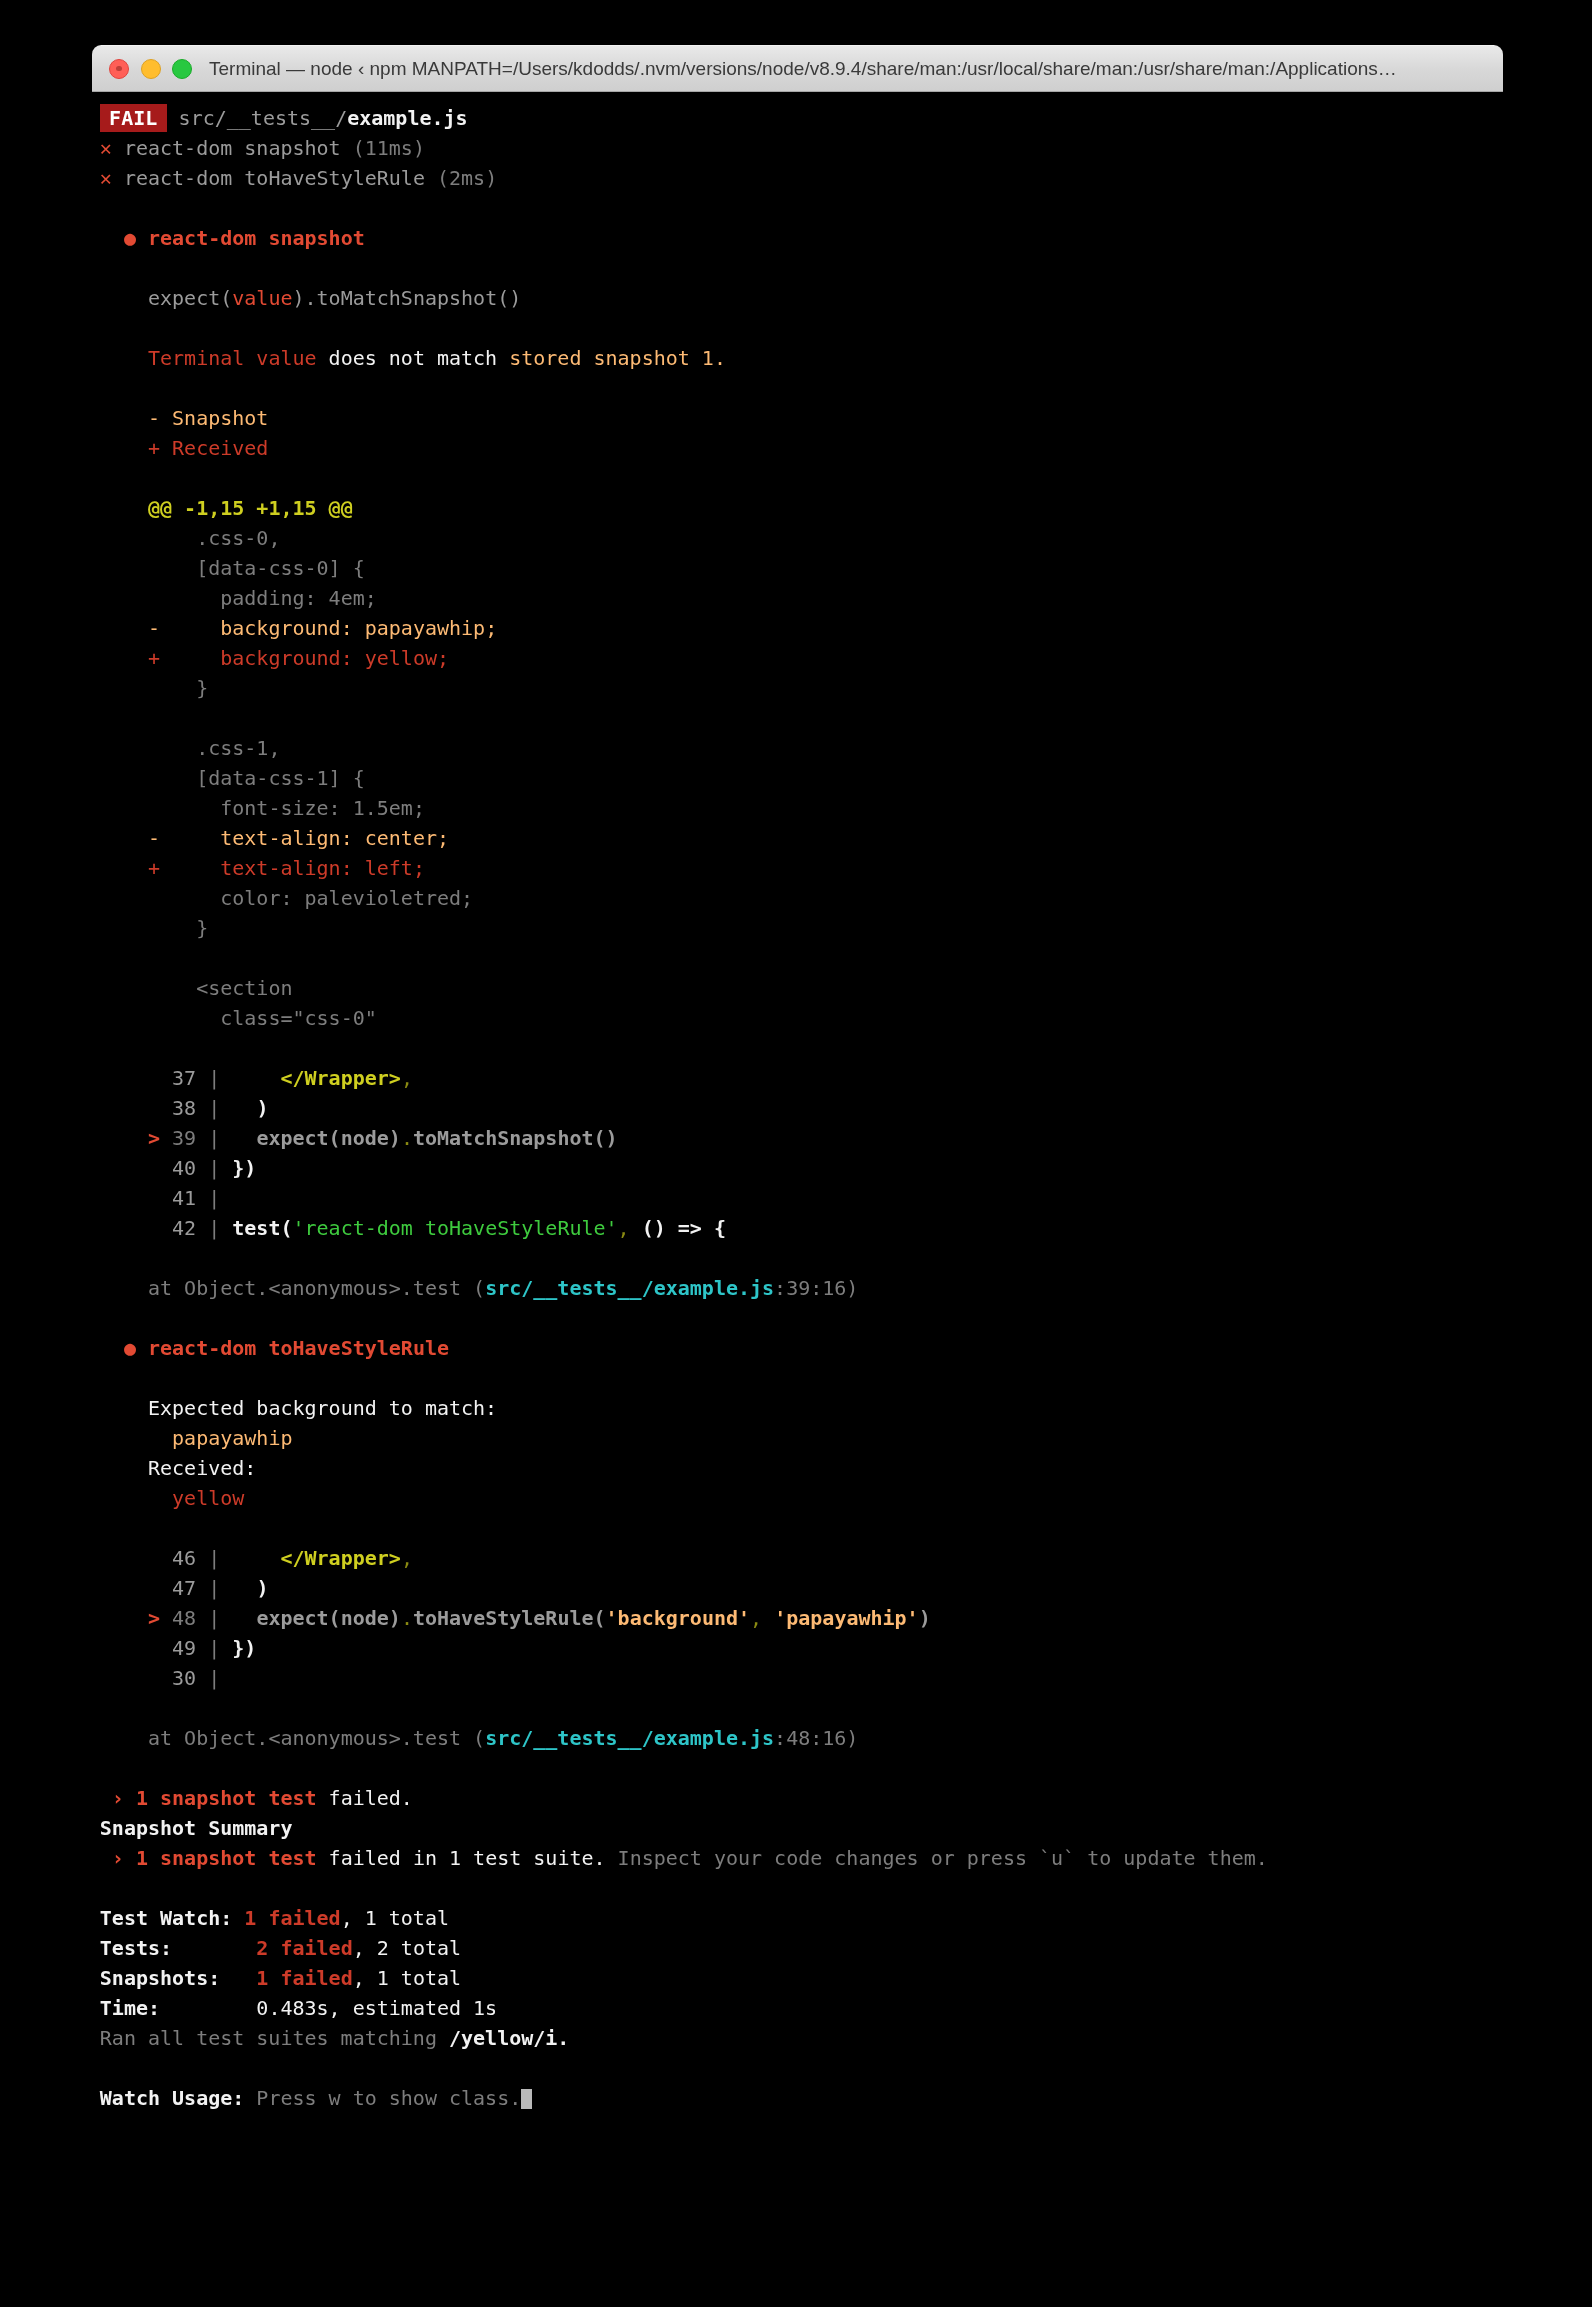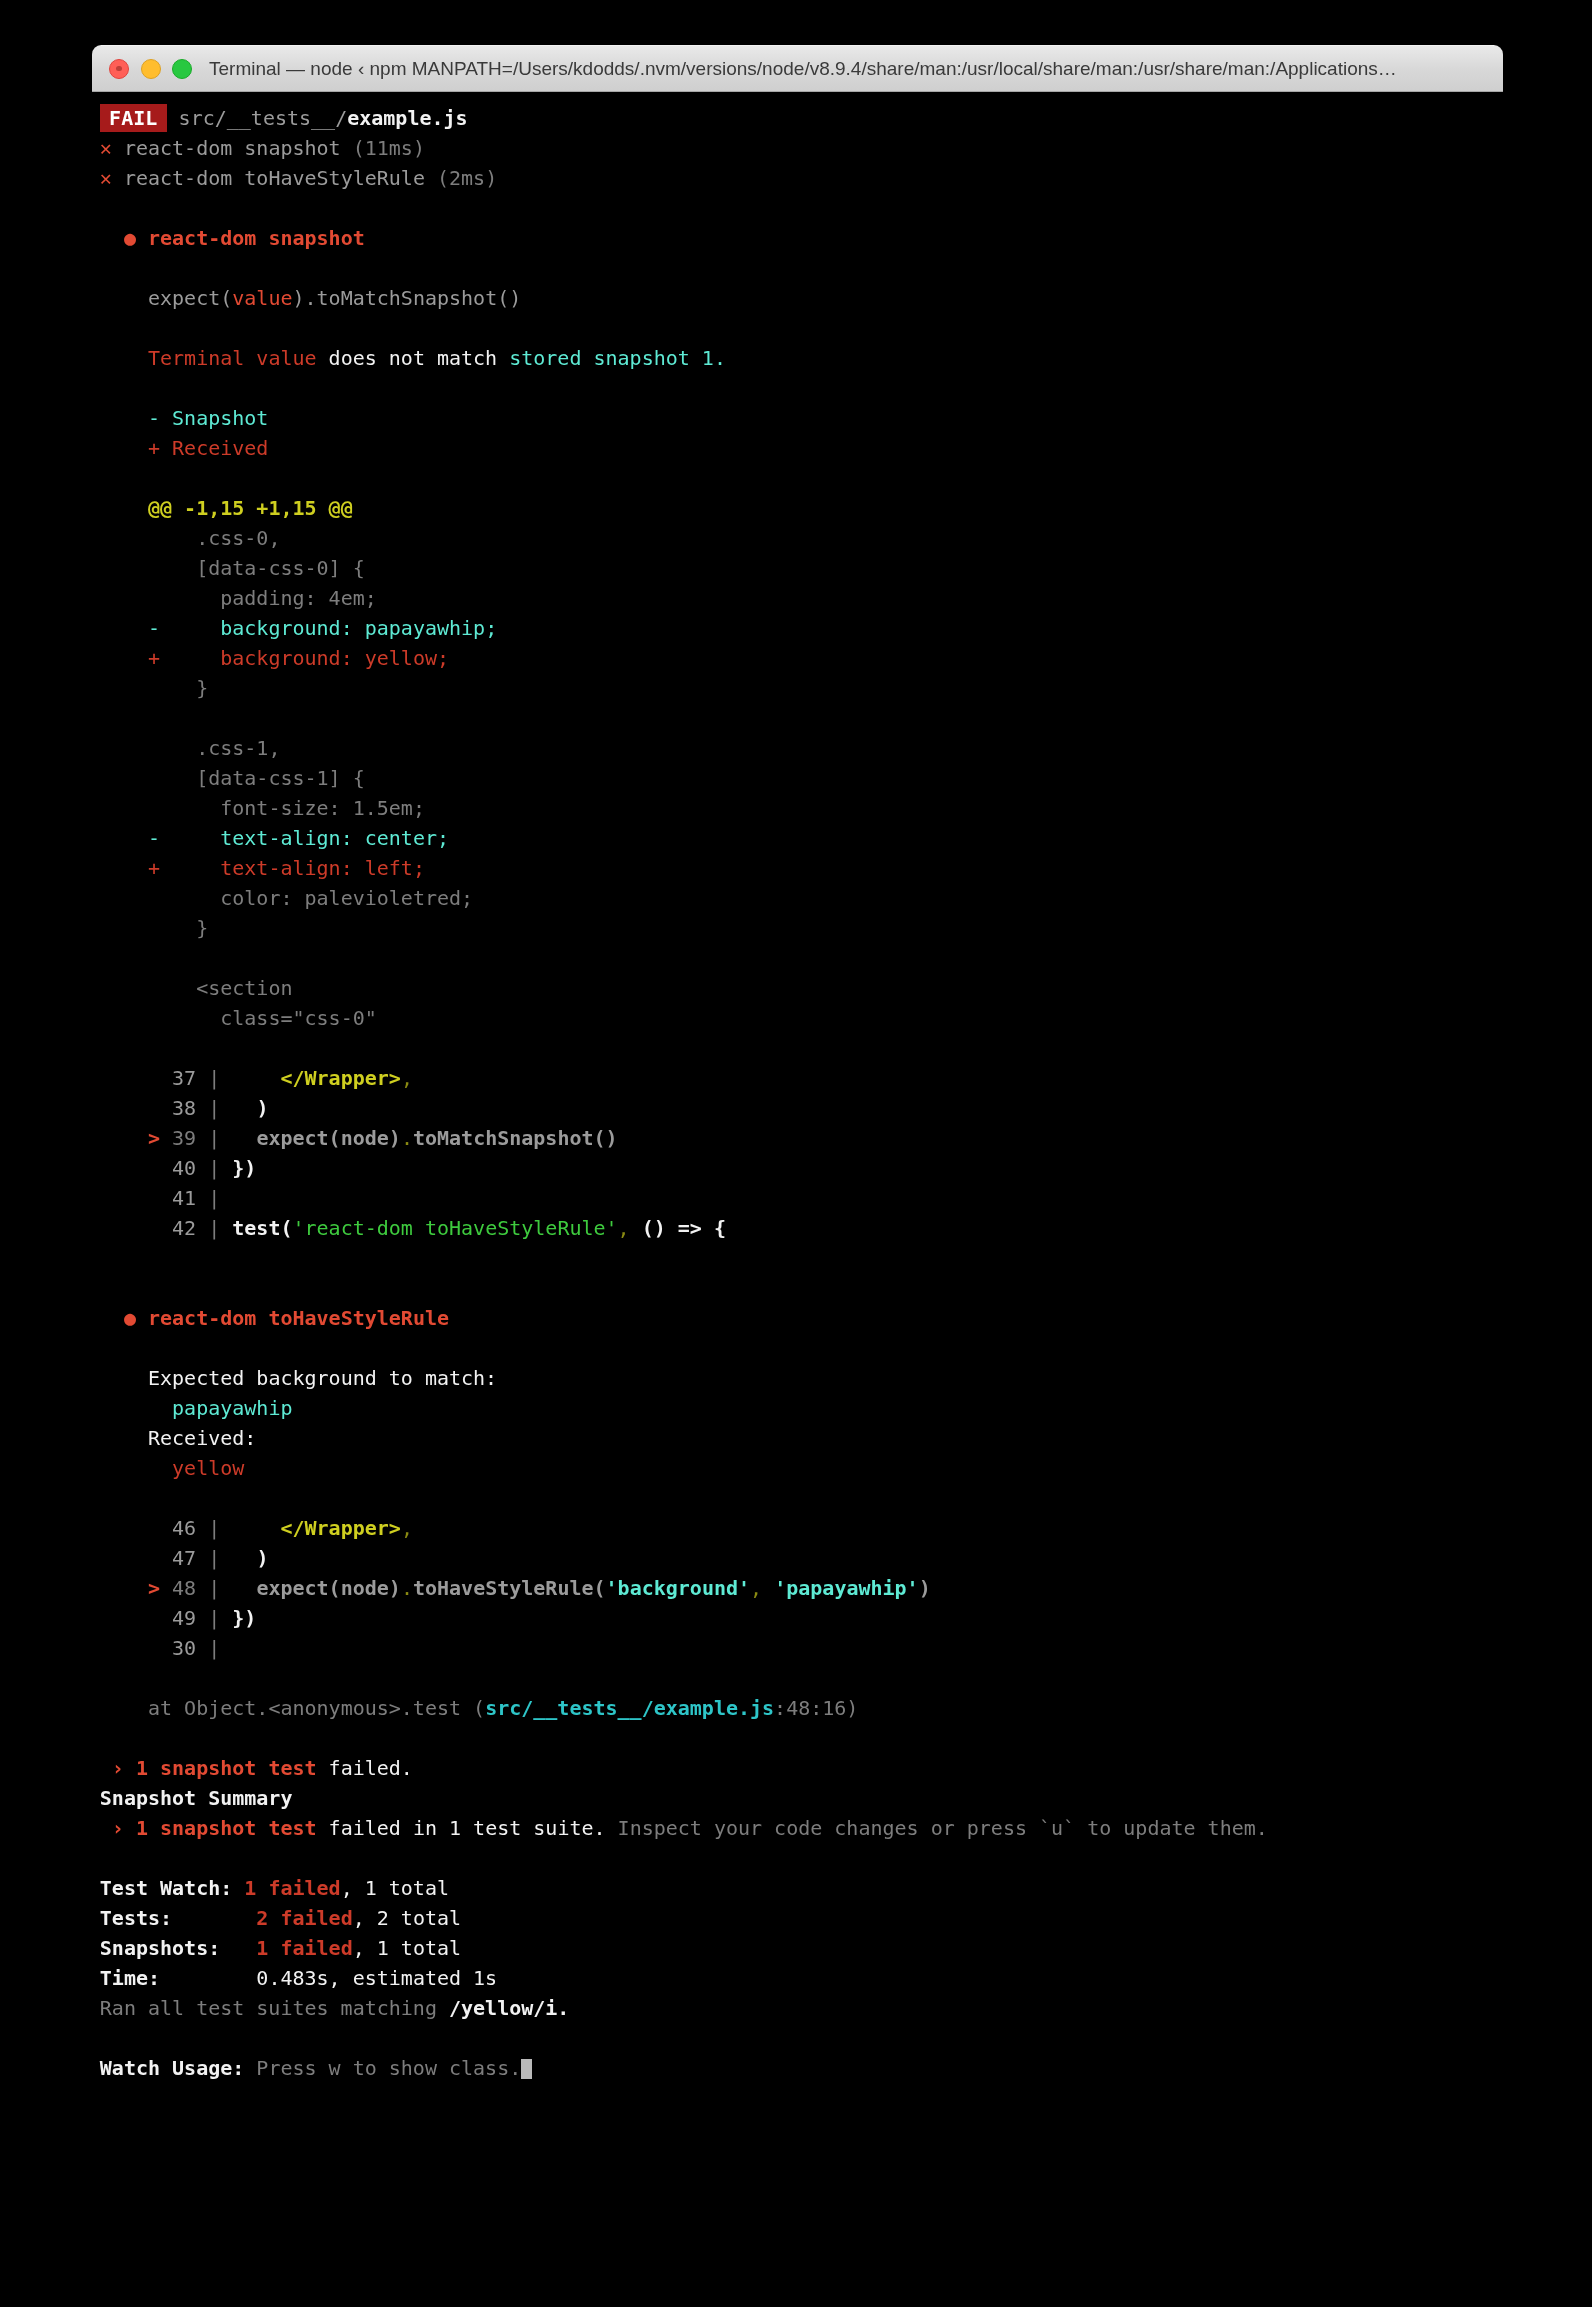--- a/index.html
+++ b/index.html
@@ -90,21 +90,21 @@
   }
   .blank { height: 30px; }
 
   
   .white      { color: #f2f2f2; }
   .bold       { font-weight: bold; }
   .dim        { color: #7d7d7d; }
   .grey       { color: #9b9b9b; }
   .red        { color: #cd3b29; }
   .brightred  { color: #e24a33; }
-  .green      { color: #5eead4; text-align: right; }
+  .green      { color: #fdba74; text-align: right; }
   .brightgreen{ color: #3ecb3e; }
   .yellow     { color: #cfcf20; font-weight: bold; }
   .olive      { color: #8a8a12; }
   .cyan       { color: #2ec5c8; }
   .plain      { color: #c8c8c8; }
 
   .fail-badge {
     background: #a61b1b;
     color: #ffffff;
     font-weight: bold;
@@ -189,20 +189,21 @@
         <div class="line"><span class="plain">    </span><span class="plain">  </span><span class="grey">37</span><span class="dim"> | </span><span><span class="plain">    </span><span class="yellow">&lt;/Wrapper&gt;</span><span class="olive">,</span></span></div>
         <div class="line"><span class="plain">    </span><span class="plain">  </span><span class="grey">38</span><span class="dim"> | </span><span><span class="plain">  </span><span class="white bold">)</span></span></div>
         <div class="line"><span class="plain">    </span><span class="brightred bold">&gt; </span><span class="dim">39</span><span class="dim"> | </span><span><span class="plain">  </span><span class="grey bold">expect(node)</span><span class="olive">.</span><span class="grey bold">toMatchSnapshot(</span><span class="grey bold">)</span></span></div>
         <div class="line"><span class="plain">    </span><span class="plain">  </span><span class="grey">40</span><span class="dim"> | </span><span><span class="plain"></span><span class="white bold">})</span></span></div>
         <div class="line"><span class="plain">    </span><span class="plain">  </span><span class="grey">41</span><span class="dim"> | </span><span><span class="plain"></span><span class="white bold"></span></span></div>
         <div class="line"><span class="plain">    </span><span class="plain">  </span><span class="grey">42</span><span class="dim"> | </span><span><span class="plain"></span><span class="white bold">test(</span><span class="brightgreen">'react-dom toHaveStyleRule'</span><span class="olive">,</span><span class="white bold"> () =&gt; {</span></span></div>
       </div>
 
     <div class="line blank"></div>
 
+    <div class="line"><span class="plain">    </span><span class="dim">at Object.&lt;anonymous&gt;.test (</span><span class="cyan bold">src/__tests__/example.js</span><span class="dim">:39:16)</span></div>
 
     <div class="line blank"></div>
 
     <div class="line"><span class="plain">  </span><span class="brightred">●</span><span> </span><span class="brightred bold">react-dom toHaveStyleRule</span></div>
 
     <div class="line blank"></div>
 
     <div class="line"><span class="plain">    </span><span class="white">Expected background to match:</span></div>
 
     <div class="line"><span class="plain">      </span><span class="green">papayawhip</span></div>

